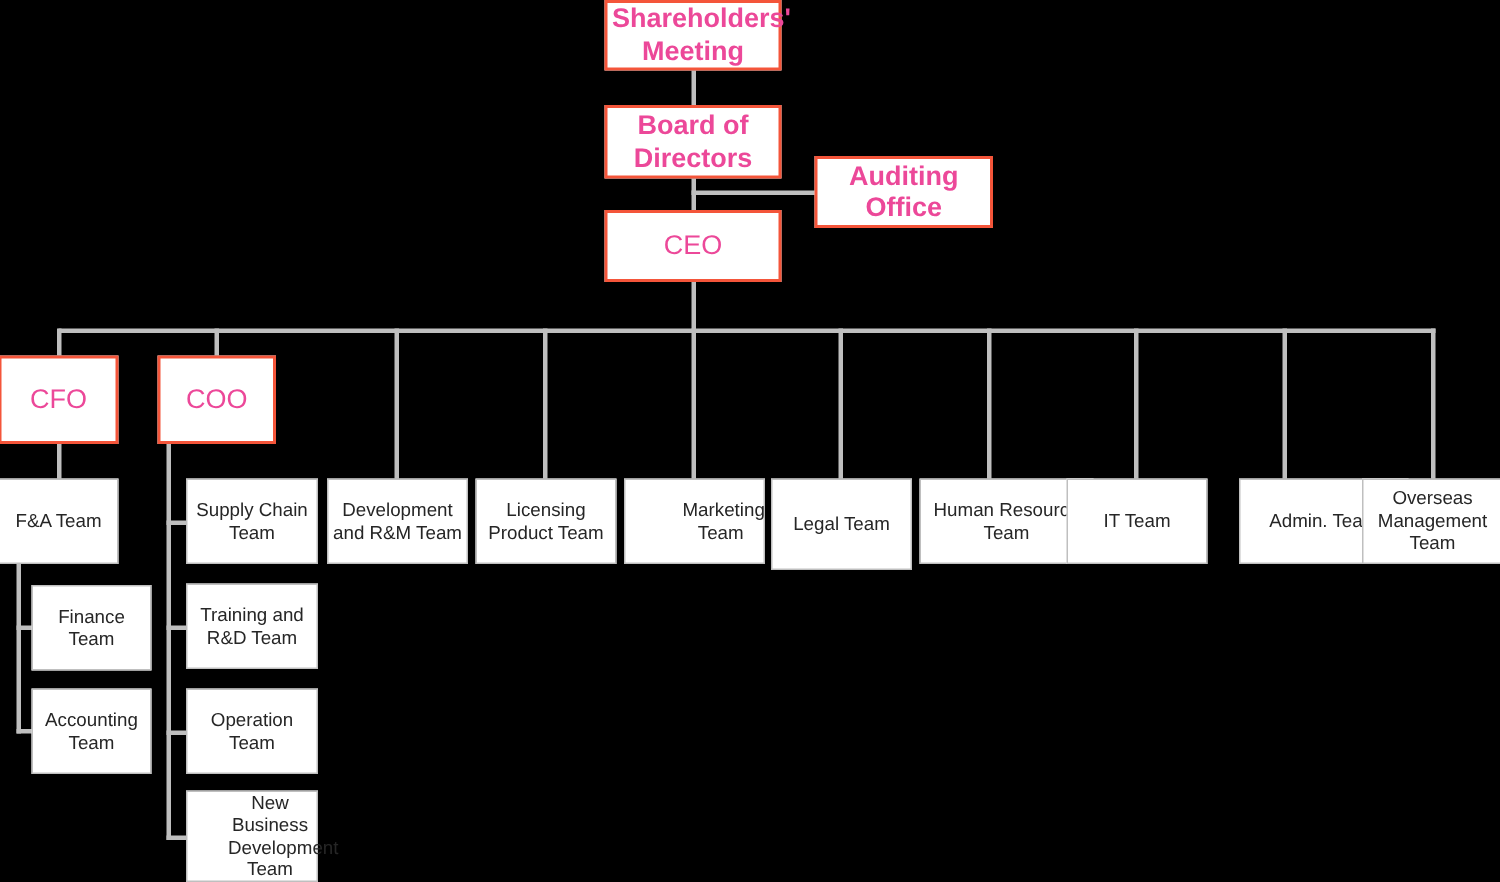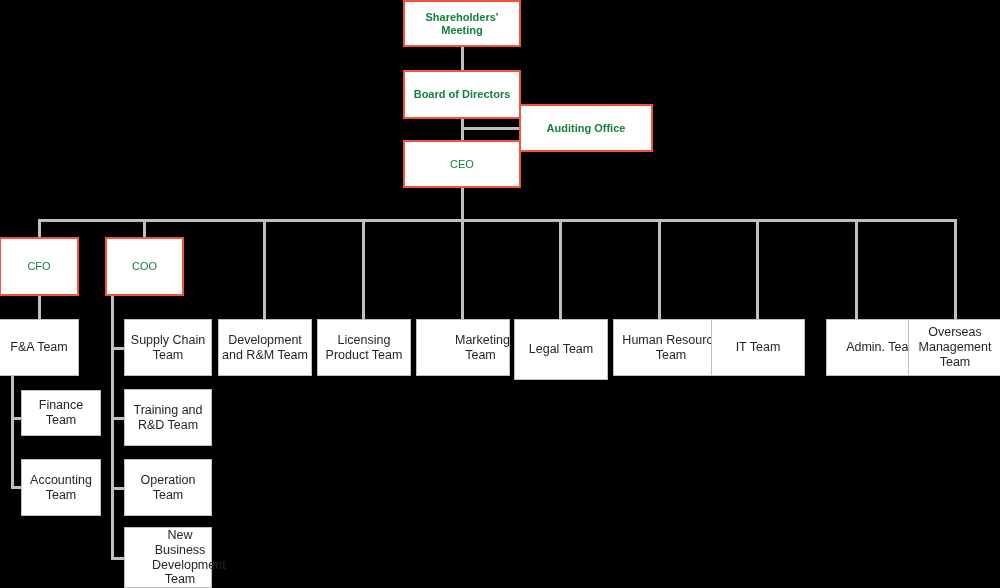--- a/index.html
+++ b/index.html
@@ -23,22 +23,22 @@
     align-items: center;
     justify-content: center;
     text-align: center;
     line-height: 1.18;
     z-index: 3;
   }
   .node span { display: block; width: 100%; padding: 0 3px; box-sizing: border-box; }
   
   .exec {
     border: 2px solid #F4553A;
-    color: #15803d;
-    font-size: 11px;
+    color: #ec4899;
+    font-size: 18px;
   }
   .exec-bold { font-weight: bold; }
   
   .team {
     border: 1px solid #BFBFBF;
     color: #262626;
     font-size: 12.5px;
   }
   .conn {
     position: absolute;
@@ -87,41 +87,41 @@
   <div class="conn conn-h" style="left:111px; top:557px; width:14px;"></div>
 
   <div class="node exec exec-bold" style="left:403px; top:0px; width:118px; height:47px;">
     <span>Shareholders' Meeting</span>
   </div>
 
   <div class="node exec exec-bold" style="left:403px; top:70px; width:118px; height:49px;">
     <span>Board of Directors</span>
   </div>
 
-  <div class="node exec exec-bold" style="left:519px; top:104px; width:134px; height:48px;">
+  <div class="node exec exec-bold" style="left:543px; top:104px; width:119px; height:48px;">
     <span>Auditing Office</span>
   </div>
 
   <div class="node exec" style="left:-1px; top:237px; width:80px; height:59px;">
     <span>CFO</span>
   </div>
 
   <div class="node exec" style="left:403px; top:140px; width:118px; height:48px;">
     <span>CEO</span>
   </div>
 
   <div class="node exec" style="left:105px; top:237px; width:79px; height:59px;">
     <span>COO</span>
   </div>
 
   <div class="node team" style="left:-1px; top:319px; width:80px; height:57px;">
     <span>F&amp;A Team</span>
   </div>
 
-  <div class="node team" style="left:21px; top:390px; width:80px; height:46px;">
+  <div class="node team" style="left:21px; top:390px; width:80px; height:57px;">
     <span>Finance Team</span>
   </div>
 
   <div class="node team" style="left:21px; top:459px; width:80px; height:57px;">
     <span>Accounting Team</span>
   </div>
 
   <div class="node team" style="left:124px; top:319px; width:88px; height:57px;">
     <span>Supply Chain Team</span>
   </div>

